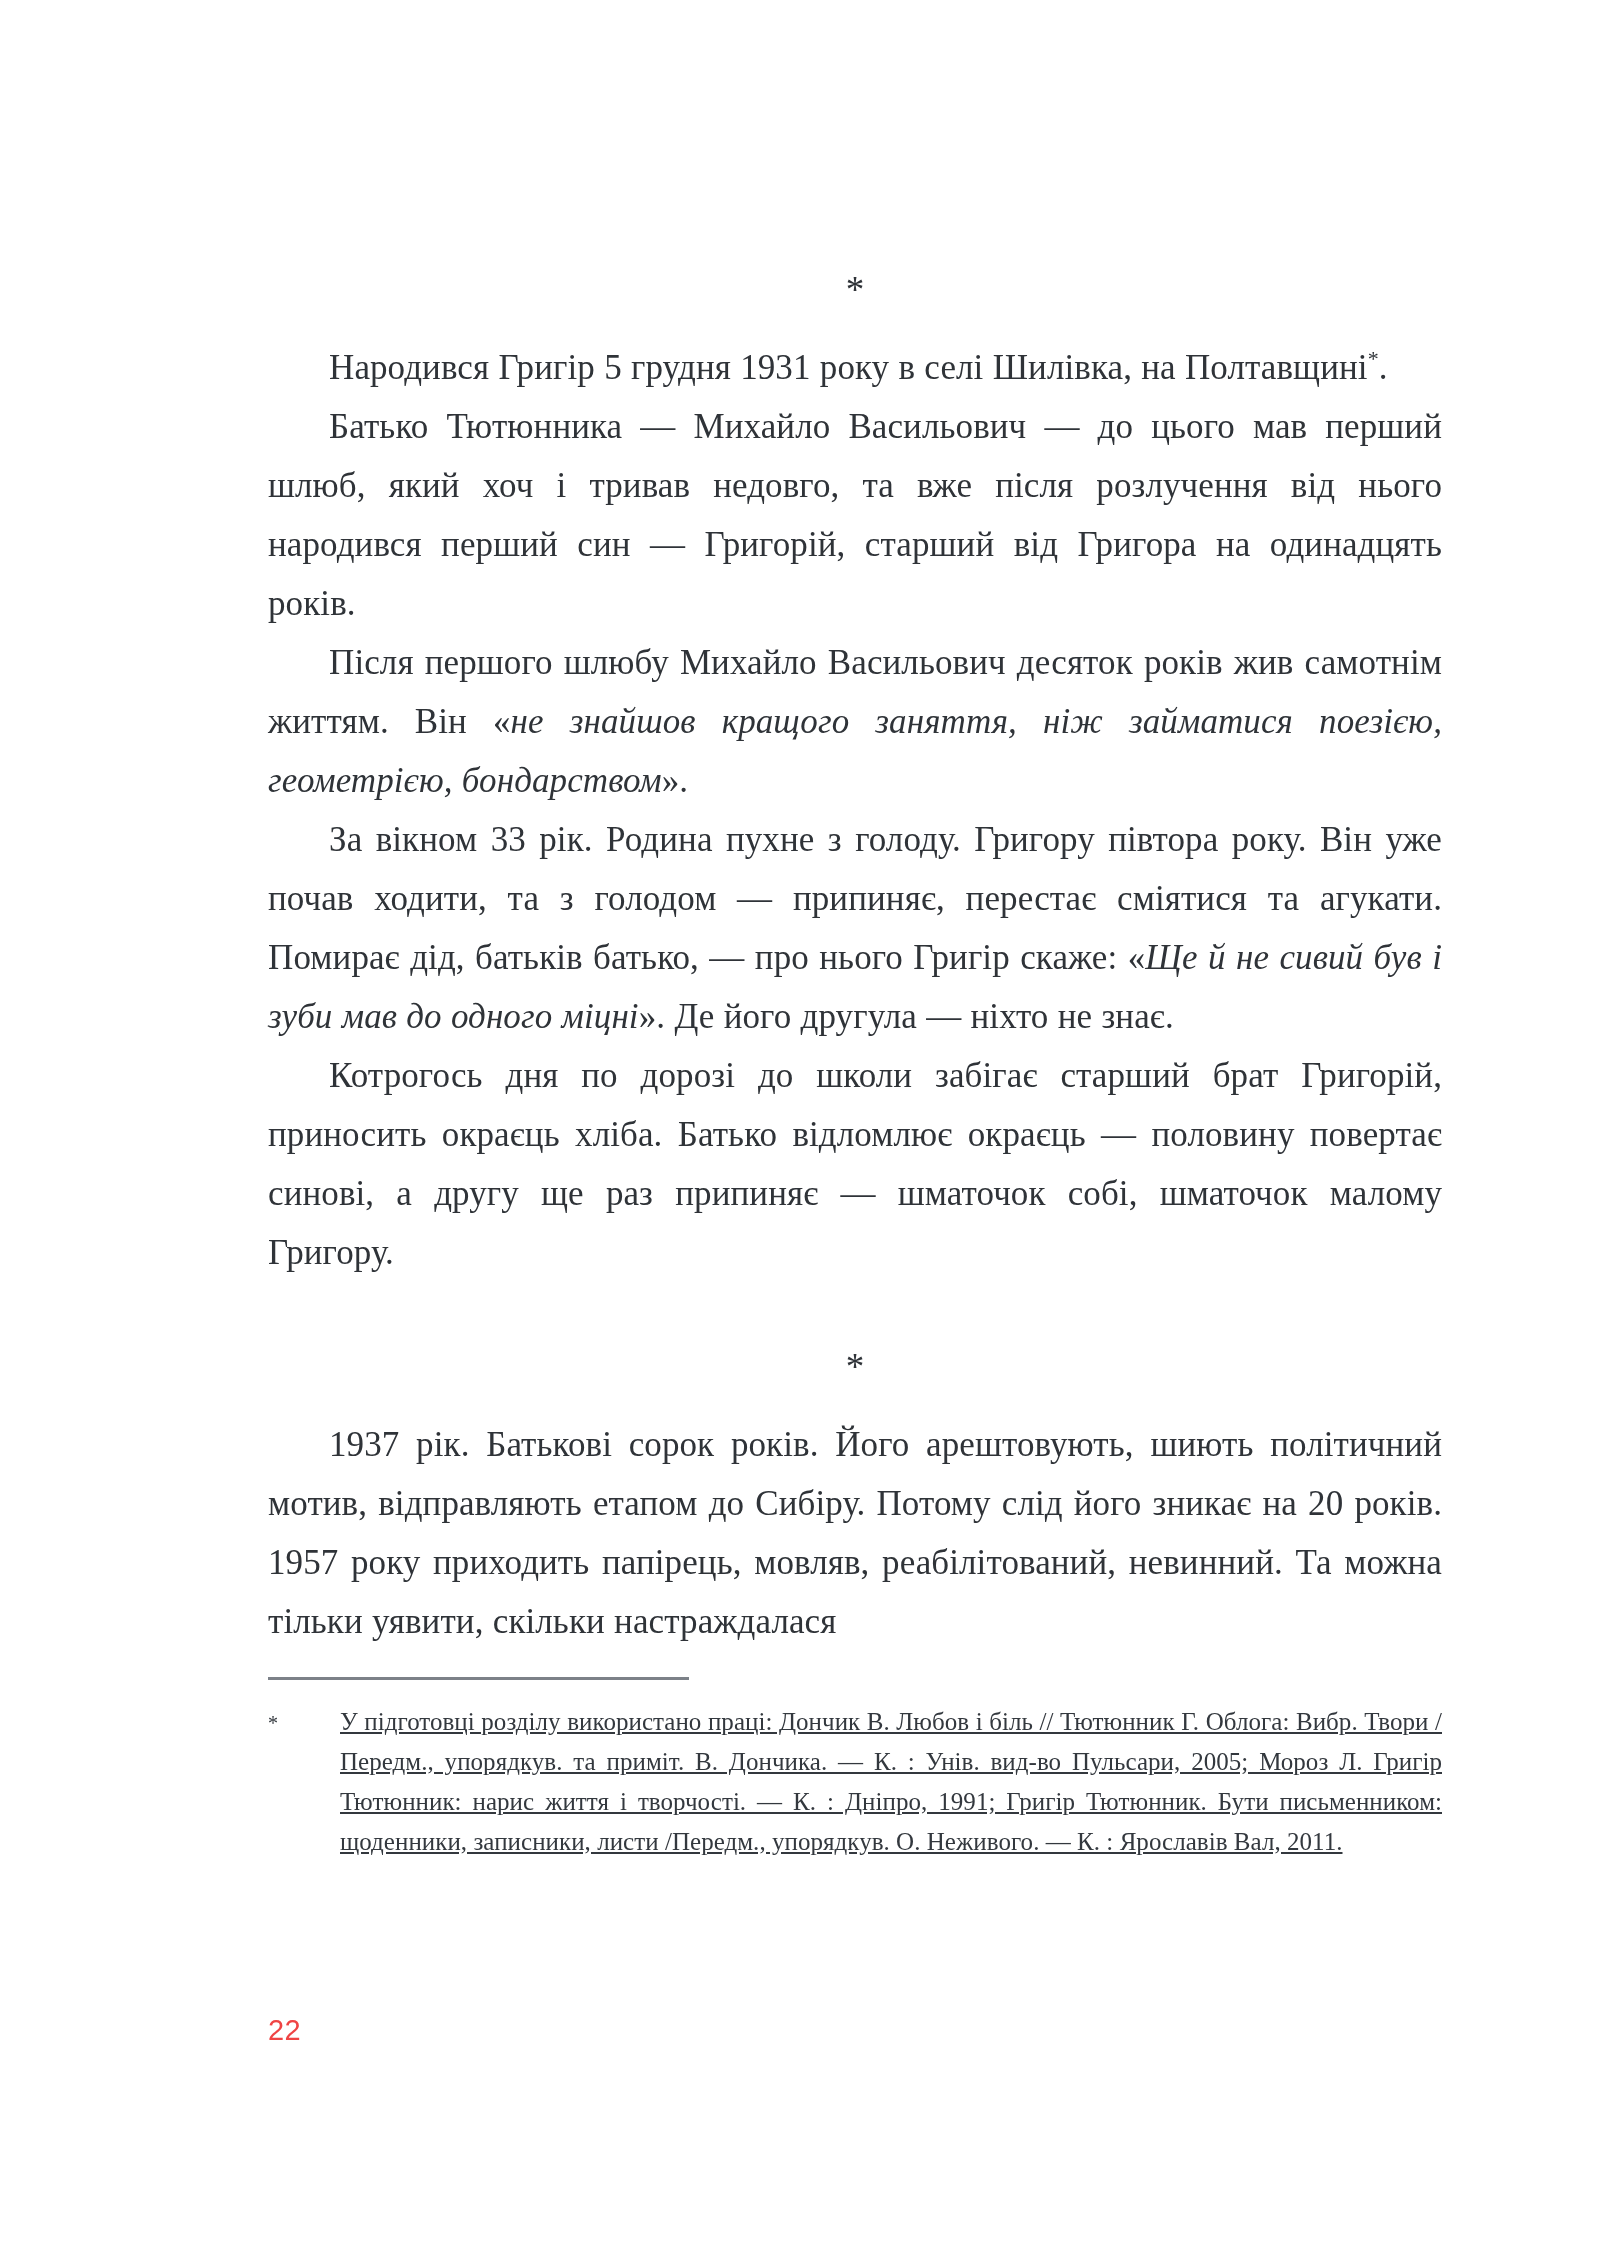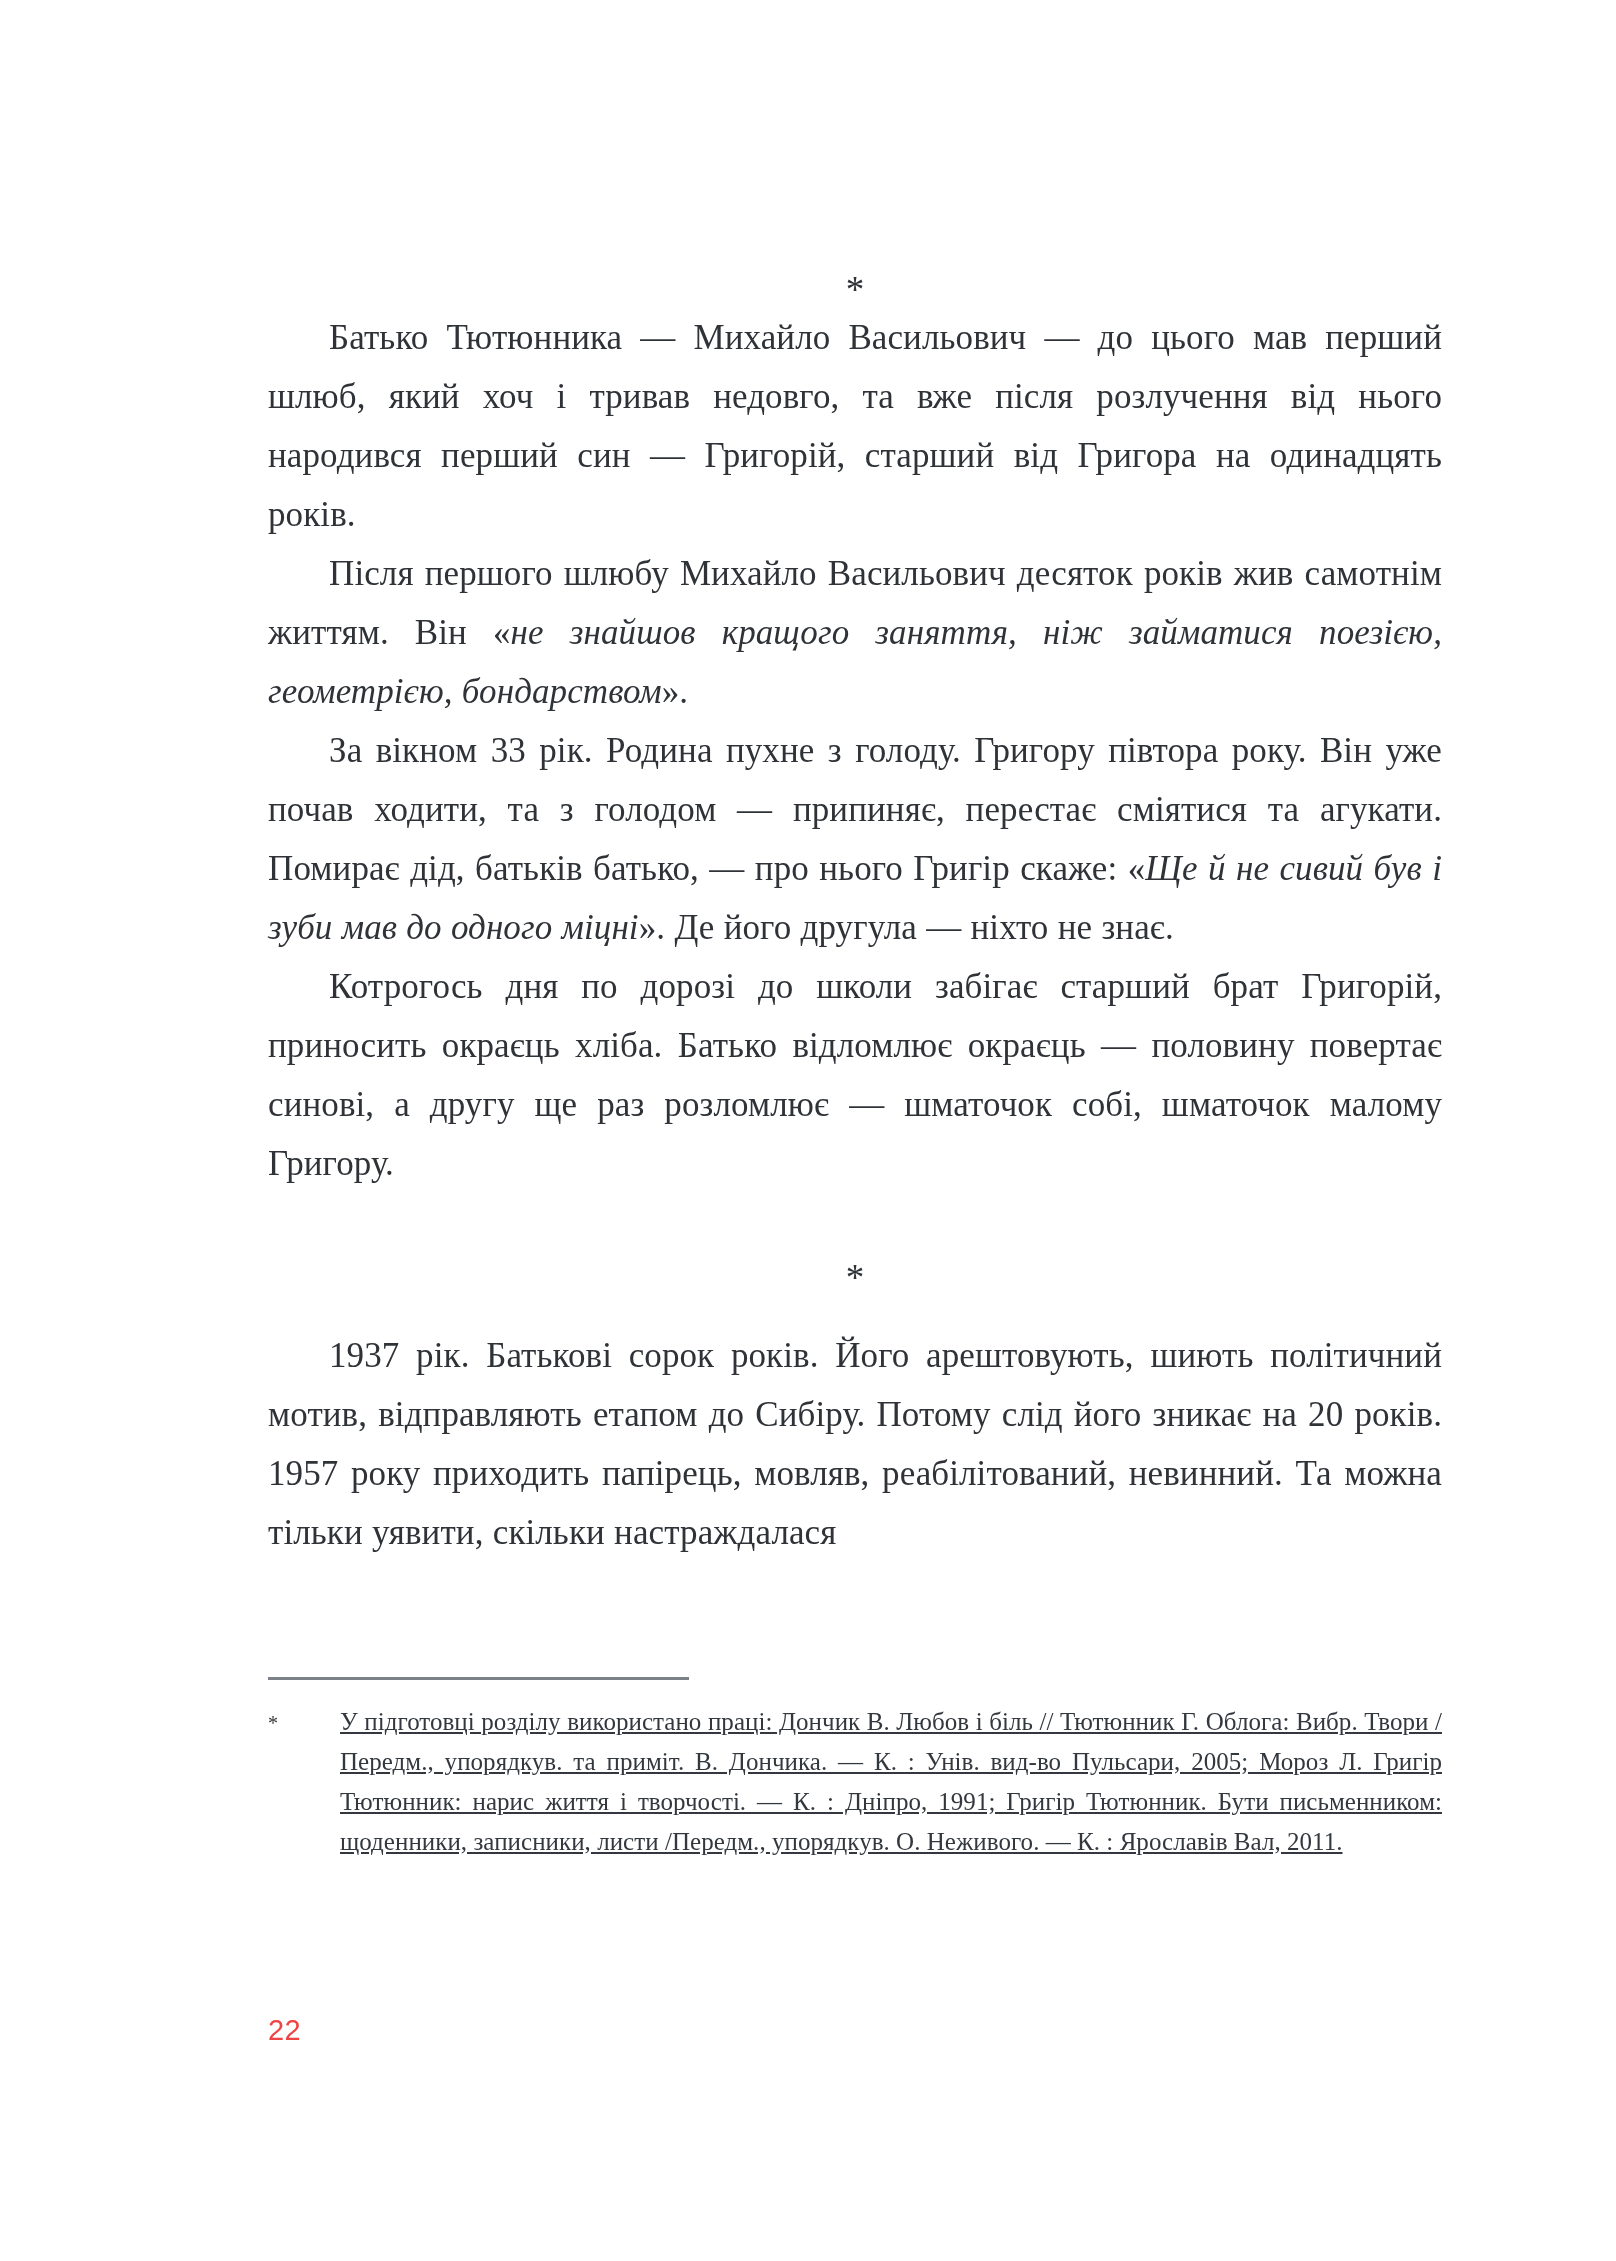--- a/index.html
+++ b/index.html
@@ -113,28 +113,29 @@
 </style>
 </head>
 <body>
 
 <div class="page">
 
   <div class="content">
 
     <div class="sep first">*</div>
 
+    <p class="body-par after-sep" id="par-0"><span>Народився Григір 5 грудня 1931 року в селі Шилівка, на Пол­тавщині</span><sup class="fnmark">*</sup><span>.</span></p>
 
     <p class="body-par" id="par-1"><span>Батько Тютюнника — Михайло Васильович — до цього мав пер­ший шлюб, який хоч і тривав недовго, та вже після розлучення від нього народився перший син — Григорій, старший від Григора на одинадцять років.</span></p>
 
     <p class="body-par" id="par-2"><span>Після першого шлюбу Михайло Васильович десяток років жив самотнім життям. Він «</span><em>не знайшов кращого заняття, ніж займа­тися поезією, геометрією, бондарством</em><span>».</span></p>
 
     <p class="body-par" id="par-3"><span>За вікном 33 рік. Родина пухне з голоду. Григору півтора року. Він уже почав ходити, та з голодом — припиняє, перестає смія­тися та агукати. Помирає дід, батьків батько, — про нього Григір ска­же: «</span><em>Ще й не сивий був і зуби мав до одного міцні</em><span>». Де його другу­ла — ніхто не знає.</span></p>
 
-    <p class="body-par" id="par-4"><span>Котрогось дня по дорозі до школи забігає старший брат Григо­рій, приносить окраєць хліба. Батько відломлює окраєць — поло­вину повертає синові, а другу ще раз розломлює — шматочок собі, шматочок малому Григору.</span></p>
+    <p class="body-par" id="par-4"><span>Котрогось дня по дорозі до школи забігає старший брат Григо­рій, приносить окраєць хліба. Батько відломлює окраєць — поло­вину повертає синові, а другу ще раз припиняє — шматочок собі, шматочок малому Григору.</span></p>
 
     <div class="sep second">*</div>
 
     <p class="body-par after-sep" id="par-5"><span>1937 рік. Батькові сорок років. Його арештовують, шиють полі­тичний мотив, відправляють етапом до Сибіру. Потому слід його зникає на 20 років. 1957 року приходить папірець, мовляв, реабілі­тований, невинний. Та можна тільки уявити, скільки настраждалася</span></p>
 
   </div>
 
   <div class="footnote-block">
     <div class="footnote-rule"></div>
     <div class="footnote">

